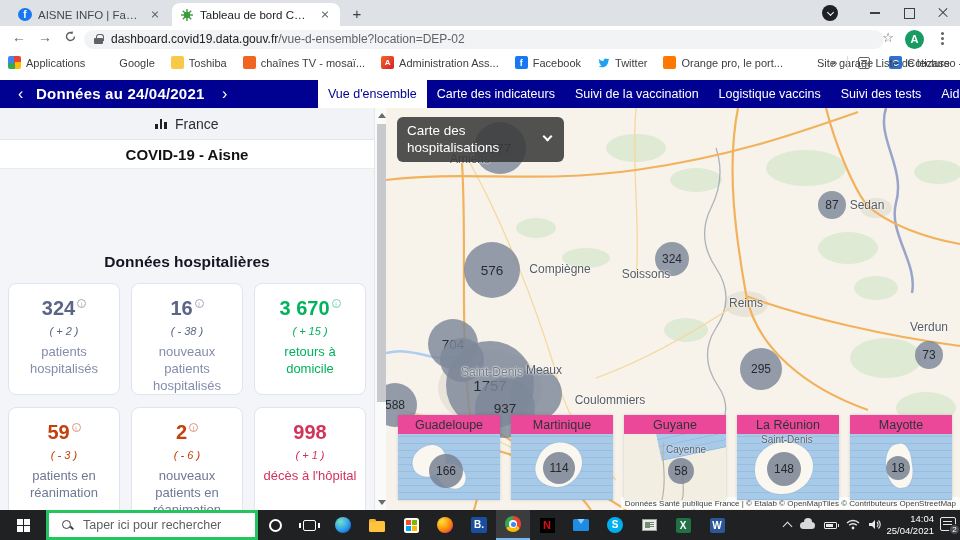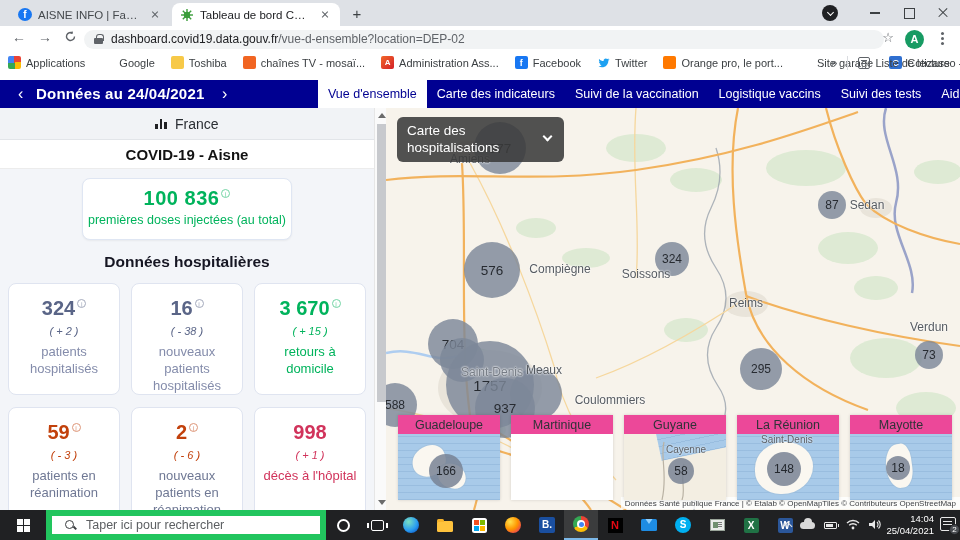--- a/index.html
+++ b/index.html
@@ -119,21 +119,21 @@
   .om-bubble{position:absolute;border-radius:50%;background:rgba(120,130,148,.85);color:#24282e;display:flex;align-items:center;justify-content:center;font-size:12px;}
   .om-city{position:absolute;font-size:10px;color:#5c6167;text-shadow:0 0 2px #fff;white-space:nowrap;}
   .om-land{position:absolute;inset:0;background:#f3eee2;}
   .om-water-corner{position:absolute;right:-20px;top:-28px;width:90px;height:46px;background:#a8cae9;transform:rotate(-12deg);background-image:repeating-linear-gradient(0deg,rgba(125,165,205,.35) 0 1px,transparent 1px 7px);}
 
   
   .taskbar{position:absolute;left:0;top:510px;width:960px;height:30px;background:#202123;display:flex;align-items:stretch;}
   .tb-start{width:46px;display:flex;align-items:center;justify-content:center;}
   .win-logo{display:grid;grid-template-columns:6px 6px;grid-template-rows:6px 6px;gap:1px;}
   .win-logo i{background:#fdfdfd;}
-  .tb-search{width:280px;background:#fff;border:6px solid #22c55e;display:flex;align-items:center;font-size:12.5px;color:#5c5f62;}
+  .tb-search{width:212px;background:#fff;border:3px solid #22c55e;display:flex;align-items:center;font-size:12.5px;color:#5c5f62;}
   .mag{width:11px;height:11px;position:relative;margin:0 10px 0 13px;}
   .mag::before{content:"";position:absolute;left:0;top:0;width:7px;height:7px;border:1.5px solid #3b3e41;border-radius:50%;}
   .mag::after{content:"";position:absolute;left:7.5px;top:7.5px;width:4px;height:1.5px;background:#3b3e41;transform:rotate(45deg);}
   .tb-app{width:34px;display:flex;align-items:center;justify-content:center;position:relative;}
   .tb-app.active{background:rgba(255,255,255,.12);border-bottom:2px solid #7cb8e8;}
   .ring{width:13px;height:13px;border:2px solid #fff;border-radius:50%;}
   .taskview{width:13px;height:11px;border:1.3px solid #fff;border-radius:2px;position:relative;}
   .taskview::before{content:"";position:absolute;left:-5px;top:2px;width:2px;height:5px;background:#fff;}
   .taskview::after{content:"";position:absolute;right:-5px;top:2px;width:2px;height:5px;background:#fff;}
   .edge-i{width:16px;height:16px;border-radius:50%;background:radial-gradient(circle at 35% 30%,#7ae0c0,#2a9df0 55%,#0b57c8 90%);}
@@ -300,24 +300,20 @@
     <div class="france-row">
       <span class="chart-ico">
           <i></i>
           <i></i>
           <i></i>
         </span>
       <span>France</span>
     </div>
     <div class="title-row">COVID-19 - Aisne</div>
     <div class="sb-body">
-      <div class="vaccine-card">
-        <div class="val"><span>100 836</span><span class="info-i"></span></div>
-        <div class="lbl">premières doses injectées (au total)</div>
-      </div>
       <div class="sb-heading">Données hospitalières</div>
 
       <div class="stat-card c-slate r1 col1">
         <div class="val"><span>324</span><span class="info-i"></span></div>
         <div class="delta">( + 2 )</div>
         <div class="lbl">patients hospitalisés</div>
       </div>
       <div class="stat-card c-slate r1 col2">
         <div class="val"><span>16</span><span class="info-i"></span></div>
         <div class="delta">( - 38 )</div>
@@ -433,20 +429,24 @@
     <div class="om-card" style="left:12px;">
       <div class="om-head">Guadeloupe</div>
       <div class="om-body">
         <div class="island" style="left:14px;top:12px;width:34px;height:30px;border-radius:60% 45% 55% 50%;transform:rotate(-18deg);"></div>
         <div class="island" style="left:40px;top:30px;width:28px;height:24px;border-radius:50% 60% 45% 55%;transform:rotate(14deg);"></div>
         <div class="om-bubble" style="left:31px;top:20px;width:34px;height:34px;">166</div>
       </div>
     </div>
     <div class="om-card" style="left:125px;">
       <div class="om-head">Martinique</div>
+      <div class="om-body">
+        <div class="island" style="left:26px;top:8px;width:44px;height:46px;border-radius:55% 45% 60% 40%;transform:rotate(20deg);"></div>
+        <div class="om-bubble" style="left:32px;top:18px;width:32px;height:32px;">114</div>
+      </div>
     </div>
     <div class="om-card" style="left:238px;">
       <div class="om-head">Guyane</div>
       <div class="om-body">
         <div class="om-land"></div>
         <div class="om-water-corner"></div>
         <svg width="102" height="66" style="position:absolute;left:0;top:0;">
             <path d="M40,8 C36,24 44,40 38,66" fill="none" stroke="#b9b2a4" stroke-width="1.2"></path>
             <path d="M60,30 C56,44 62,56 58,66" fill="none" stroke="#b9b2a4" stroke-width="1.2"></path>
           </svg>

